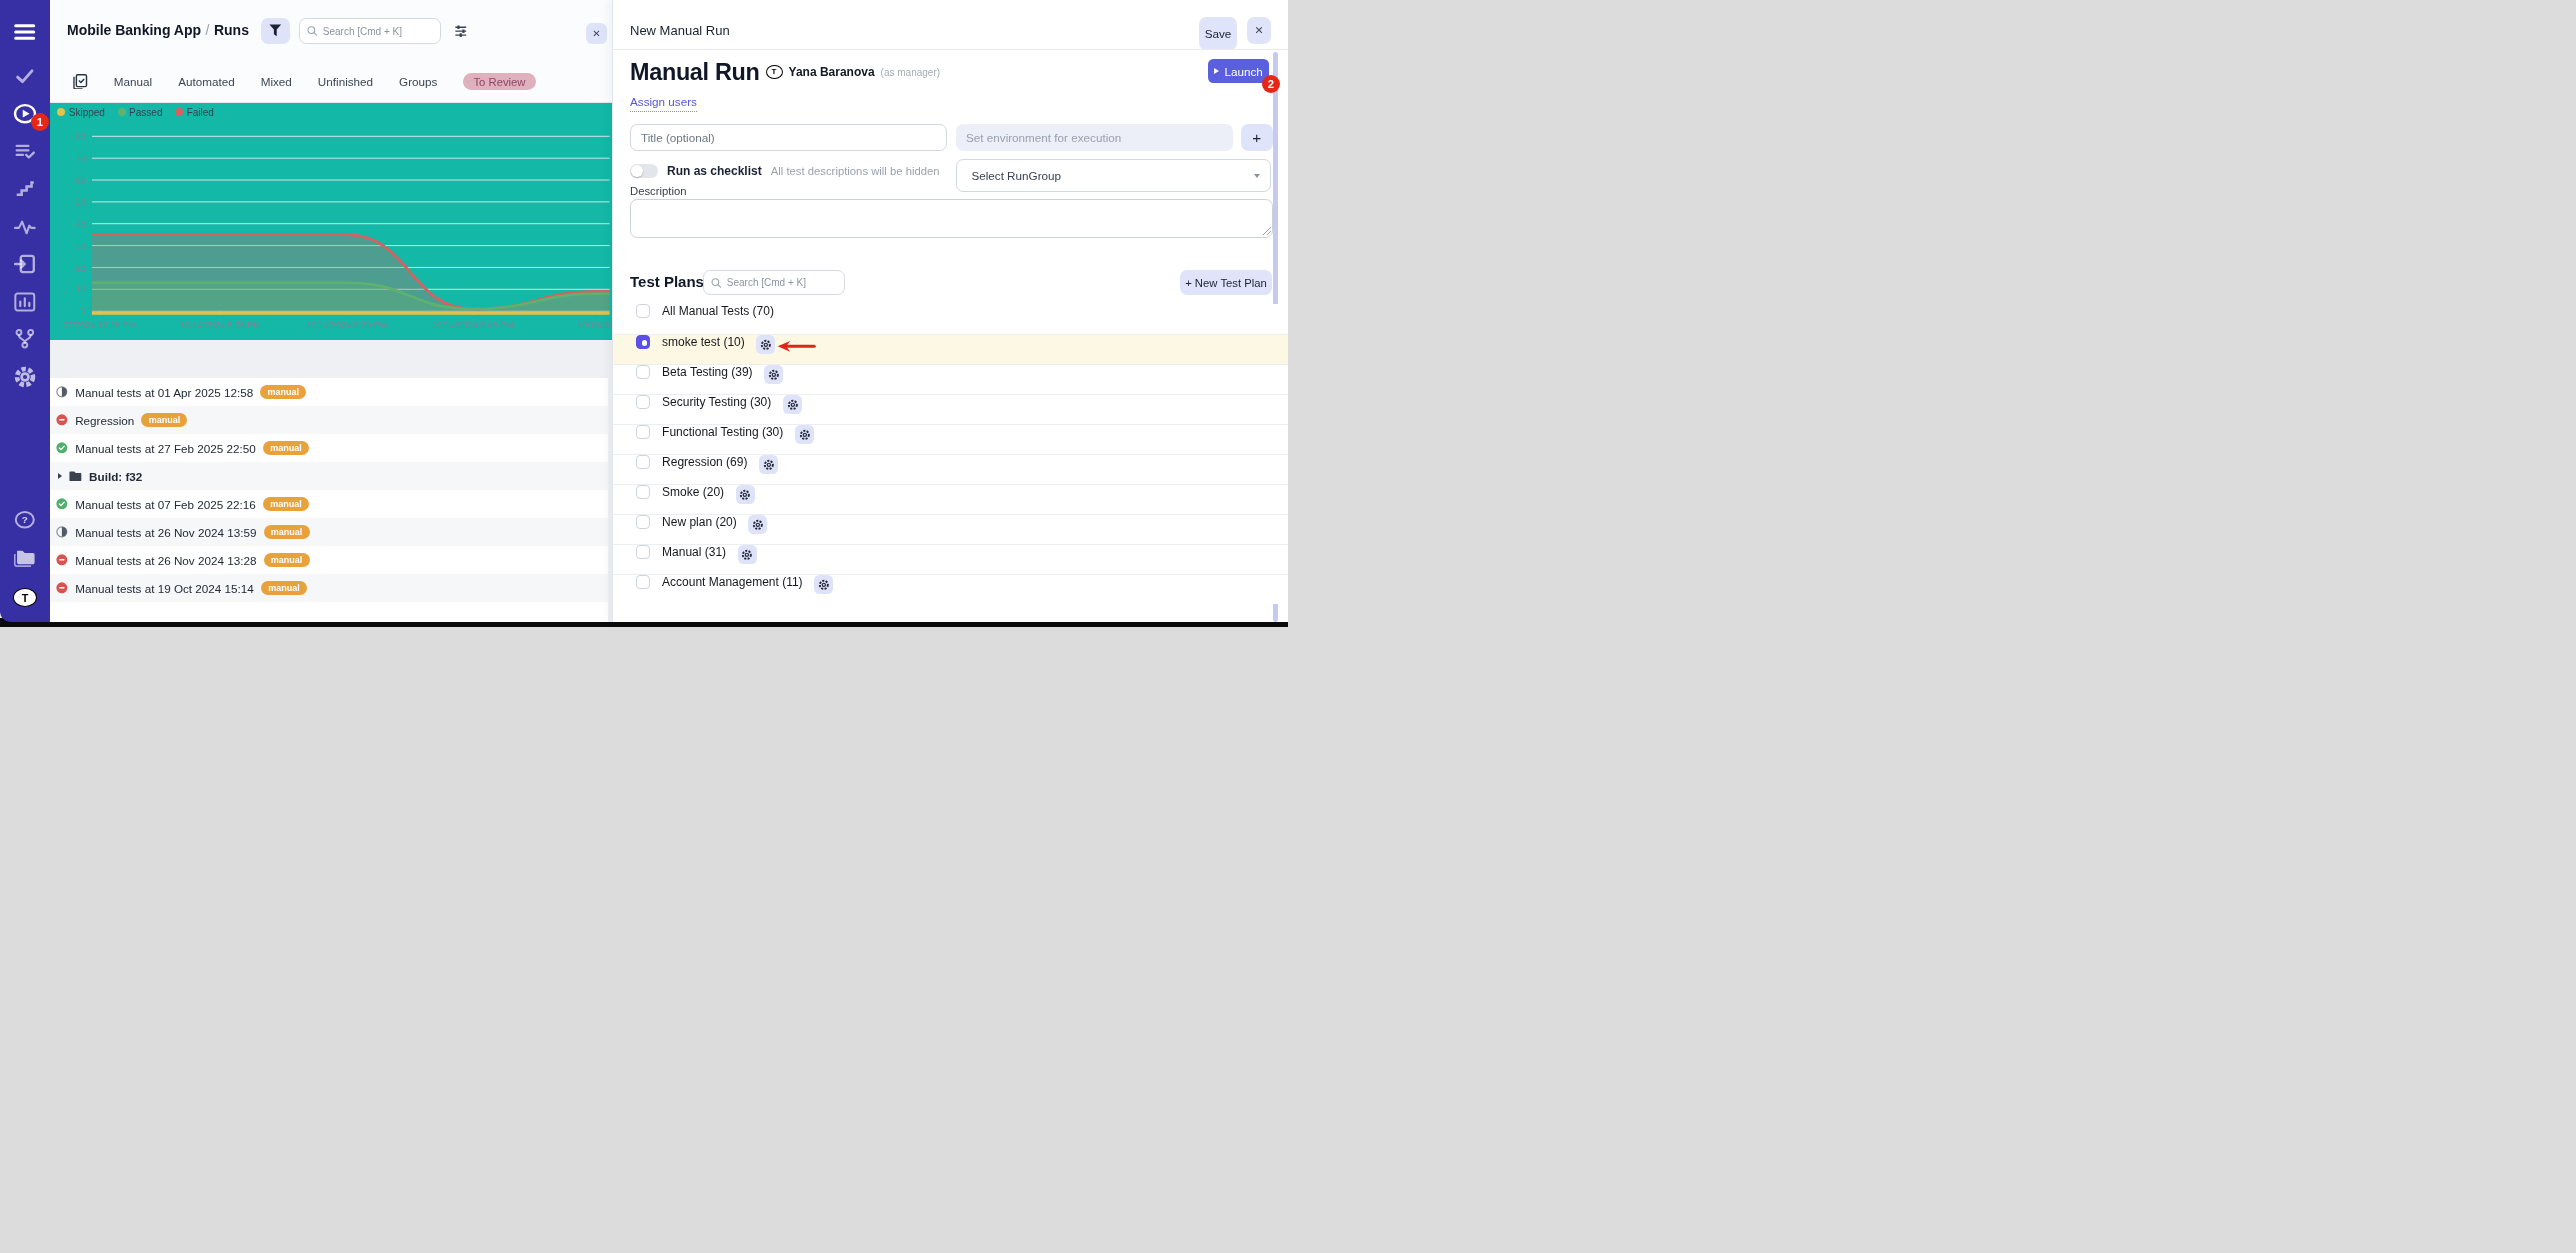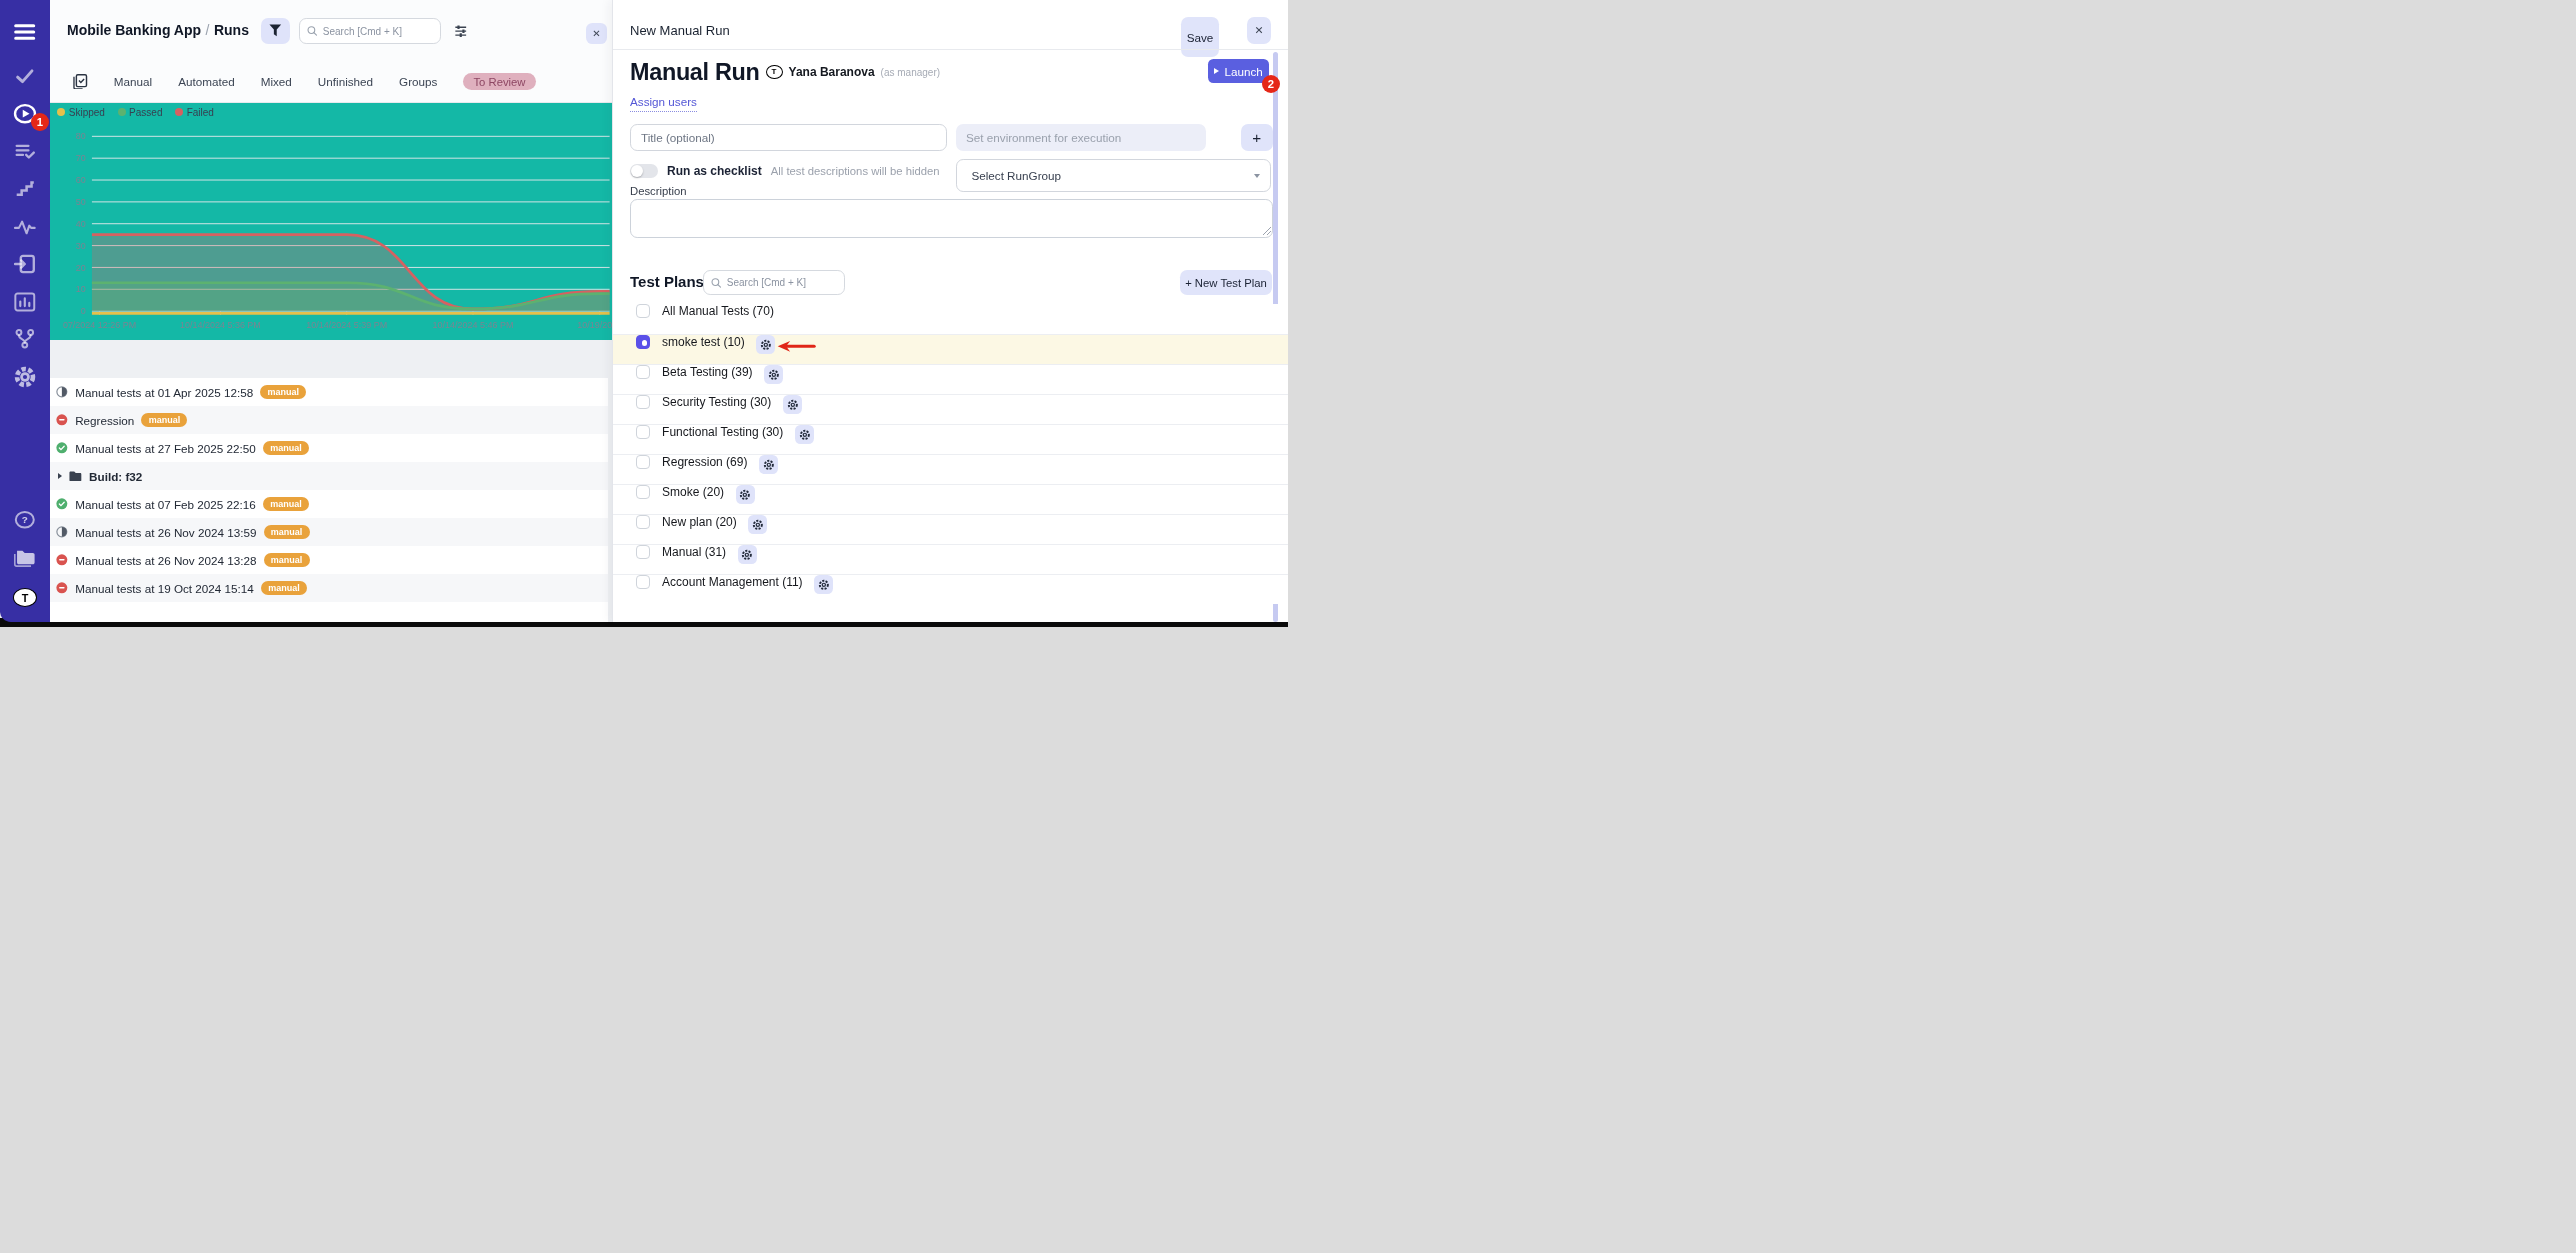--- a/index.html
+++ b/index.html
@@ -58,38 +58,38 @@
   .t-title.fold { font-weight:700; }
   .badge-manual { background:#e9a23b; color:#fff; font-size:9px; font-weight:700; padding:2.3px 7.2px; border-radius:8px; line-height:1; }
   .caret { width:0; height:0; border-left:4.5px solid #39414f; border-top:3.6px solid transparent; border-bottom:3.6px solid transparent; margin-left:1.8px; }
 
   
   .panel { left:612px; top:0; width:676px; height:622px; background:#fff; z-index:1;
            border-left:0.9px solid #e3e5ea; box-shadow:-3.6px 0 9px rgba(30,30,60,.05); overflow:hidden; }
   .p-head-title { position:absolute; left:17px; top:23.4px; font-size:13px; color:#1a2230; }
   .btn-lite { background:#e0e4fa; border:none; border-radius:7.2px; color:#1b2234; font-size:11.7px; cursor:pointer;
               display:flex; align-items:center; justify-content:center; font-family:"Liberation Sans",sans-serif; }
-  .save-btn { position:absolute; left:568px; top:17px; width:38px; height:40px; }
+  .save-btn { position:absolute; left:586px; top:17px; width:38px; height:33px; }
   .p-close { position:absolute; left:634px; top:17px; width:24px; height:27px; font-size:10.8px; color:#3f4756; }
   .p-div { position:absolute; left:0; top:49px; width:676px; height:0.9px; background:#e8eaee; }
   .heading-row { position:absolute; left:17px; top:56px; height:32px; display:flex; align-items:center; gap:6px; }
   .p-heading { font-size:23.4px; font-weight:700; color:#101726; letter-spacing:-0.3px; }
   .mgr-name { font-size:12px; font-weight:700; color:#14181f; }
   .mgr-role { font-size:10px; color:#a6abb5; }
   .launch-btn { position:absolute; left:595px; top:59px; width:61px; height:24px; background:#5a5fe0; border:none; border-radius:5.4px;
                 color:#fff; font-size:11.7px; display:flex; align-items:center; justify-content:center; gap:5.4px; cursor:pointer; font-family:"Liberation Sans",sans-serif; }
   .play-tri { width:0; height:0; border-left:5.4px solid #fff; border-top:3.6px solid transparent; border-bottom:3.6px solid transparent; }
   .edge-strip { position:absolute; left:660px; top:52px; width:4.5px; height:570px; background:#c6caf1; border-radius:2.7px; }
   .assign-link { position:absolute; left:17px; top:95px; font-size:11.7px; color:#5457d6; border-bottom:1.4px dotted #8a8ce0;
                  padding-bottom:2.7px; cursor:pointer; }
   .inp { position:absolute; height:27px; border:0.9px solid #d2d6dd; border-radius:7.2px; background:#fff; font-size:11.7px; color:#394150;
          padding:0 10px; outline:none; font-family:"Liberation Sans",sans-serif; }
   .inp::placeholder { color:#6e7684; }
   .title-inp { left:17px; top:124px; width:317px; }
-  .env-inp { left:343px; top:124px; width:250px; background:#eceef8; border:none; }
+  .env-inp { left:343px; top:124px; width:277px; background:#eceef8; border:none; }
   .env-inp::placeholder { color:#9aa1ad; }
   .plus-btn { position:absolute; left:628px; top:124px; width:31.5px; height:27px; font-size:15.3px; }
   .chk-row { position:absolute; left:17px; top:162px; height:18px; display:flex; align-items:center; gap:9px; }
   .toggle { width:28px; height:14.4px; background:#e3e5ea; border-radius:8px; position:relative; cursor:pointer; flex:0 0 auto; }
   .toggle .knob { position:absolute; left:0.9px; top:0.9px; width:12.6px; height:12.6px; background:#fff; border-radius:50%; box-shadow:0 0.9px 1.8px rgba(0,0,0,.25); }
   .chk-label { font-size:12px; font-weight:700; color:#1b2234; }
   .chk-hint { font-size:11.3px; color:#9ba1ac; }
   .select { position:absolute; left:343px; top:159px; width:315px; height:33px; border:0.9px solid #d2d6dd; border-radius:7.2px;
             display:flex; align-items:center; padding:0 14.4px; font-size:11.7px; color:#394150; cursor:pointer; }
   .sel-caret { position:absolute; right:10px; width:0; height:0; border-top:4.5px solid #8b93a1; border-left:3.6px solid transparent; border-right:3.6px solid transparent; }

